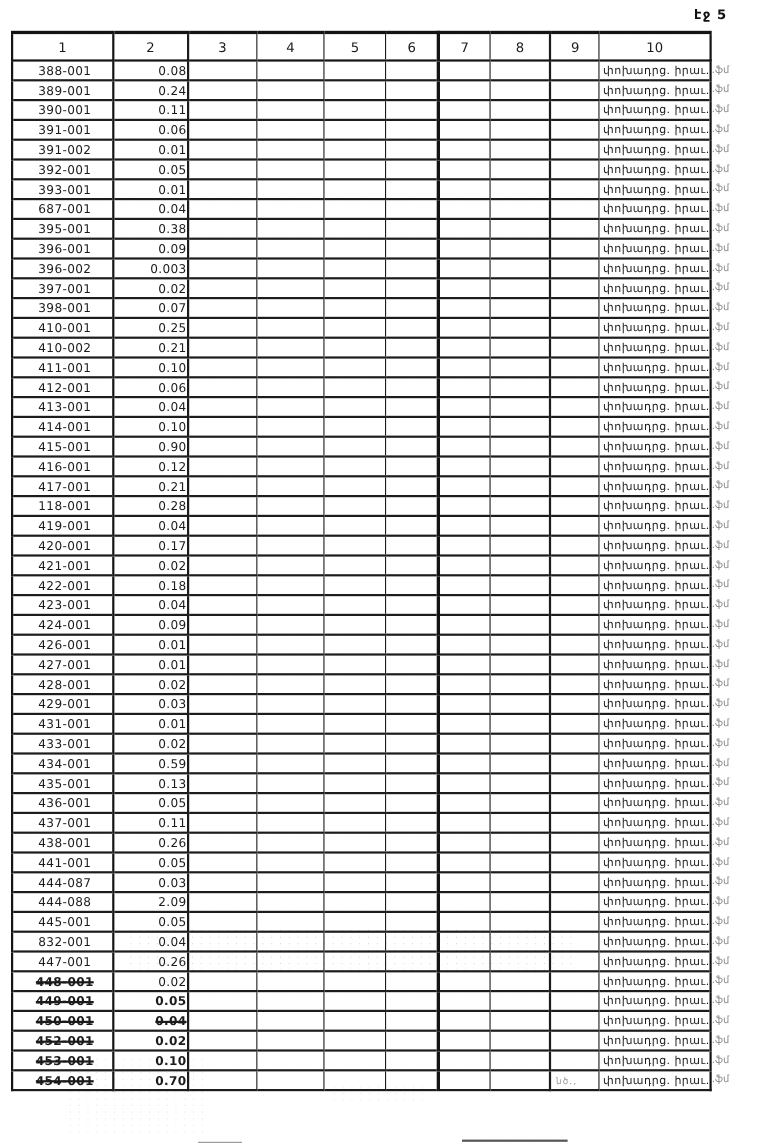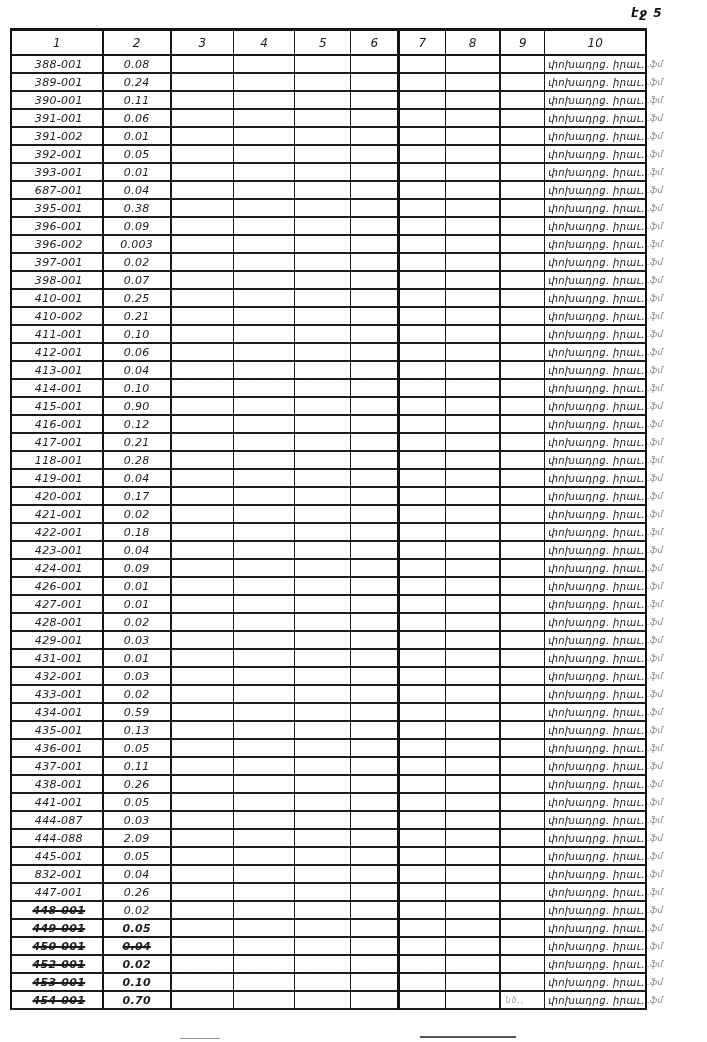--- a/index.html
+++ b/index.html
@@ -1,21 +1,20 @@
 <!DOCTYPE html>
 <html><head>
 <meta charset="utf-8">
 <style>
   html,body { margin:0; padding:0; background:#ffffff; }
   .page {
     position:relative; width:696px; height:1042px; background:#ffffff;
     font-family:"DejaVu Sans", sans-serif; color:#1b1b1b; overflow:hidden;
     background-image: radial-gradient(rgba(0,0,0,0.025) 0.5px, transparent 0.6px);
     background-size: 11px 13px;
-    font-style: italic;
   }
   .page-label {
     position:absolute; top:6px; left:631px;
     font-size:12px; font-weight:bold; letter-spacing:1px; color:#111;
   }
   table.doc {
     position:absolute; left:10px; top:28px;
     border-collapse:collapse; table-layout:fixed;
   }
   th, td {
@@ -32,21 +31,21 @@
 
   
   th:nth-child(1), td:nth-child(1) { border-left:2.5px solid #141414; border-right:2.5px solid #141414; }
   th:nth-child(2), td:nth-child(2) { border-right:2px solid #1c1c1c; }
   th:nth-child(6), td:nth-child(6) { border-right:3px solid #141414; }
   th:nth-child(8), td:nth-child(8) { border-right:2px solid #1c1c1c; }
   th:nth-child(10), td:nth-child(10){ border-right:2.5px solid #141414; }
   th.c-margin, td.c-margin { border:none !important; background:transparent; }
 
   .c-id   { text-align:center; padding-left:4px; letter-spacing:0.3px; }
-  .c-val  { text-align:center; letter-spacing:0.3px; }
+  .c-val  { text-align:right; letter-spacing:0.3px; }
   .c-note { text-align:right; padding-left:3px; font-size:10px; letter-spacing:0.4px; }
   .c-margin { font-size:9px; color:#8b8b8b; }
   .c9mark { font-size:8px; color:#9a9a9a; padding-left:4px; letter-spacing:1px; }
 
   .strike { font-weight:700; text-decoration:line-through; text-decoration-thickness:2px; }
   .boldv  { font-weight:700; }
 
   .noise {
     position:absolute; pointer-events:none;
     background-image: radial-gradient(rgba(0,0,0,0.4) 0.6px, transparent 0.8px);
@@ -532,33 +531,20 @@
           <td></td>
           <td></td>
           <td></td>
           <td></td>
           <td></td>
           <td></td>
           <td class="c-note">փոխադրց. իրաւ.</td>
           <td class="c-margin">.ֆմ</td>
         </tr>
         <tr>
-          <td class="c-id">432-001</td>
-          <td class="c-val">0.03</td>
-          <td></td>
-          <td></td>
-          <td></td>
-          <td></td>
-          <td></td>
-          <td></td>
-          <td></td>
-          <td class="c-note">փոխադրց. իրաւ.</td>
-          <td class="c-margin">.ֆմ</td>
-        </tr>
-        <tr>
           <td class="c-id">433-001</td>
           <td class="c-val">0.02</td>
           <td></td>
           <td></td>
           <td></td>
           <td></td>
           <td></td>
           <td></td>
           <td></td>
           <td class="c-note">փոխադրց. իրաւ.</td>

